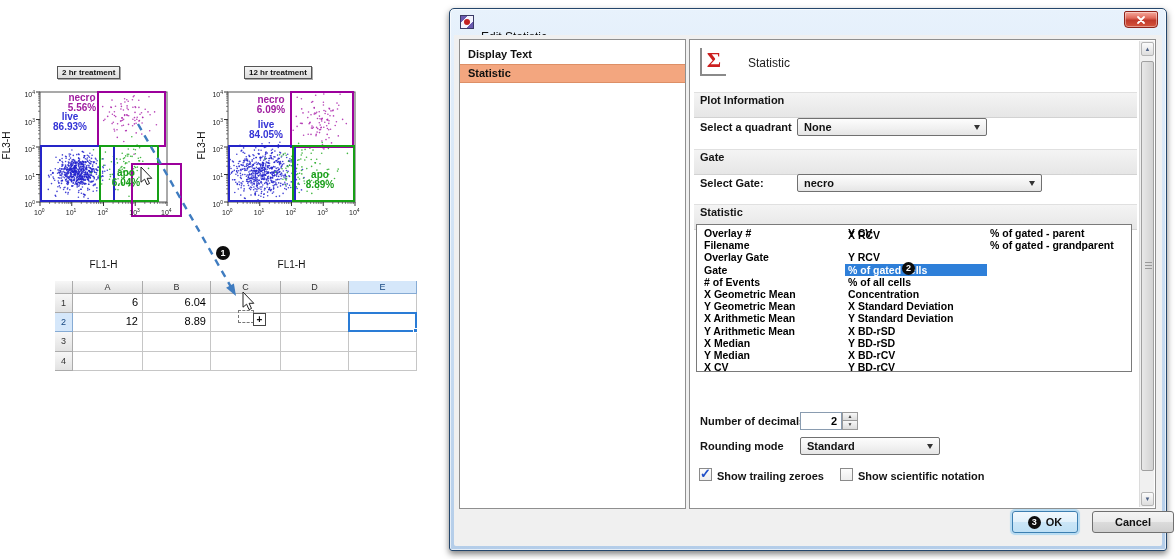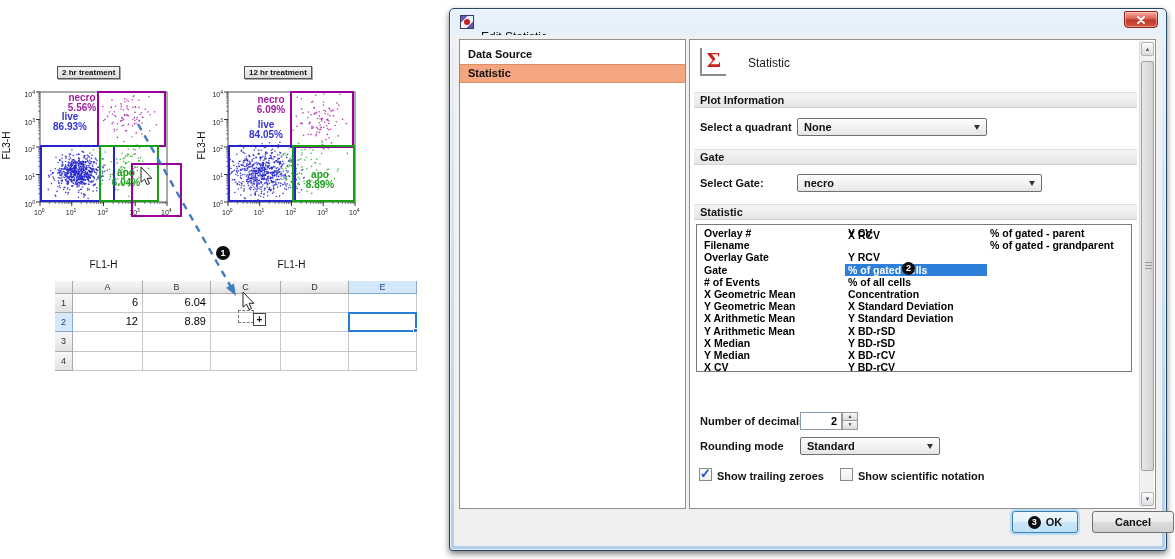--- a/index.html
+++ b/index.html
@@ -54,21 +54,21 @@
   #dlg-content { position:absolute; left:4px; right:4px; top:26px; bottom:4px; background:#f0f0f0; border-radius:0 0 2px 2px; }
 
   #nav-panel { position:absolute; left:5px; top:4px; width:227px; height:470px; background:#fff; border:1px solid #8f8f8f; padding-top:5px; }
   .nav-item { height:19px; line-height:19px; padding-left:8px; font-size:11px; font-weight:bold; color:#101010; }
   .nav-item.sel { background:#f3a67f; border-top:1px solid #dd8f66; border-bottom:1px solid #dd8f66; line-height:17px; }
 
   #right-panel { position:absolute; left:235px; top:4px; width:467px; height:470px; background:#fff; border:1px solid #8f8f8f; }
   #sigma-icon { position:absolute; left:10px; top:8px; width:26px; height:28px; border-left:2px solid #8a8a8a; border-bottom:2px solid #8a8a8a;
     color:#cc1f1f; font-family:"Liberation Serif", serif; font-weight:bold; font-size:22px; line-height:24px; text-align:center; }
   #panel-heading { position:absolute; left:58px; top:16px; font-size:12px; color:#222; }
-  .sec-band { position:absolute; left:4px; width:443px; height:16px; background:linear-gradient(#f4f4f4,#e6e6e6);
+  .sec-band { position:absolute; left:4px; width:443px; height:26px; background:linear-gradient(#f4f4f4,#e6e6e6);
     border-top:1px solid #e0e0e0; border-bottom:1px solid #d2d2d2; font-size:11px; font-weight:bold; color:#141414;
     line-height:14px; padding-left:6px; }
   .fld-label { position:absolute; font-size:11px; font-weight:bold; color:#141414; }
   .combo { position:absolute; height:18px; border:1px solid #707070; border-radius:2px;
     background:linear-gradient(#fdfdfd,#f0f0f0 60%,#e5e5e5); display:flex; align-items:center; justify-content:space-between;
     font-size:11px; font-weight:bold; color:#111; padding:0 6px; }
   .combo .arr { width:0; height:0; border:3.5px solid transparent; border-top:5px solid #333; margin-top:4px; }
 
   #stat-list { position:absolute; left:6px; top:184px; width:436px; height:148px; background:#fff; border:1px solid #7a7a7a; overflow:hidden; }
   .stat-item { position:absolute; height:12.2px; font-size:10.5px; font-weight:bold; color:#000; line-height:12.2px; padding-left:3px; white-space:nowrap; }
@@ -1945,21 +1945,21 @@
       <div id="tb-title">Edit Statistic</div>
       <div id="close-btn">
         <svg width="10" height="10" viewBox="0 0 10 10">
           <path d="M2 2 L8 8 M8 2 L2 8" stroke="#fff" stroke-width="1.8" stroke-linecap="round"></path>
         </svg>
       </div>
     </div>
 
     <div id="dlg-content">
       <div id="nav-panel">
-          <div class="nav-item">Data Source</div>
+          <div class="nav-item">Display Text</div>
           <div class="nav-item sel">Statistic</div>
         </div>
 
       <div id="right-panel">
         <div id="sigma-icon">Σ</div>
         <div id="panel-heading">Statistic</div>
 
         <div class="sec-band" style="top:52px;">Plot Information</div>
         <div class="fld-label" style="left:10px; top:81px;">Select a quadrant</div>
         <div class="combo" style="left:107px; top:78px; width:190px;">

